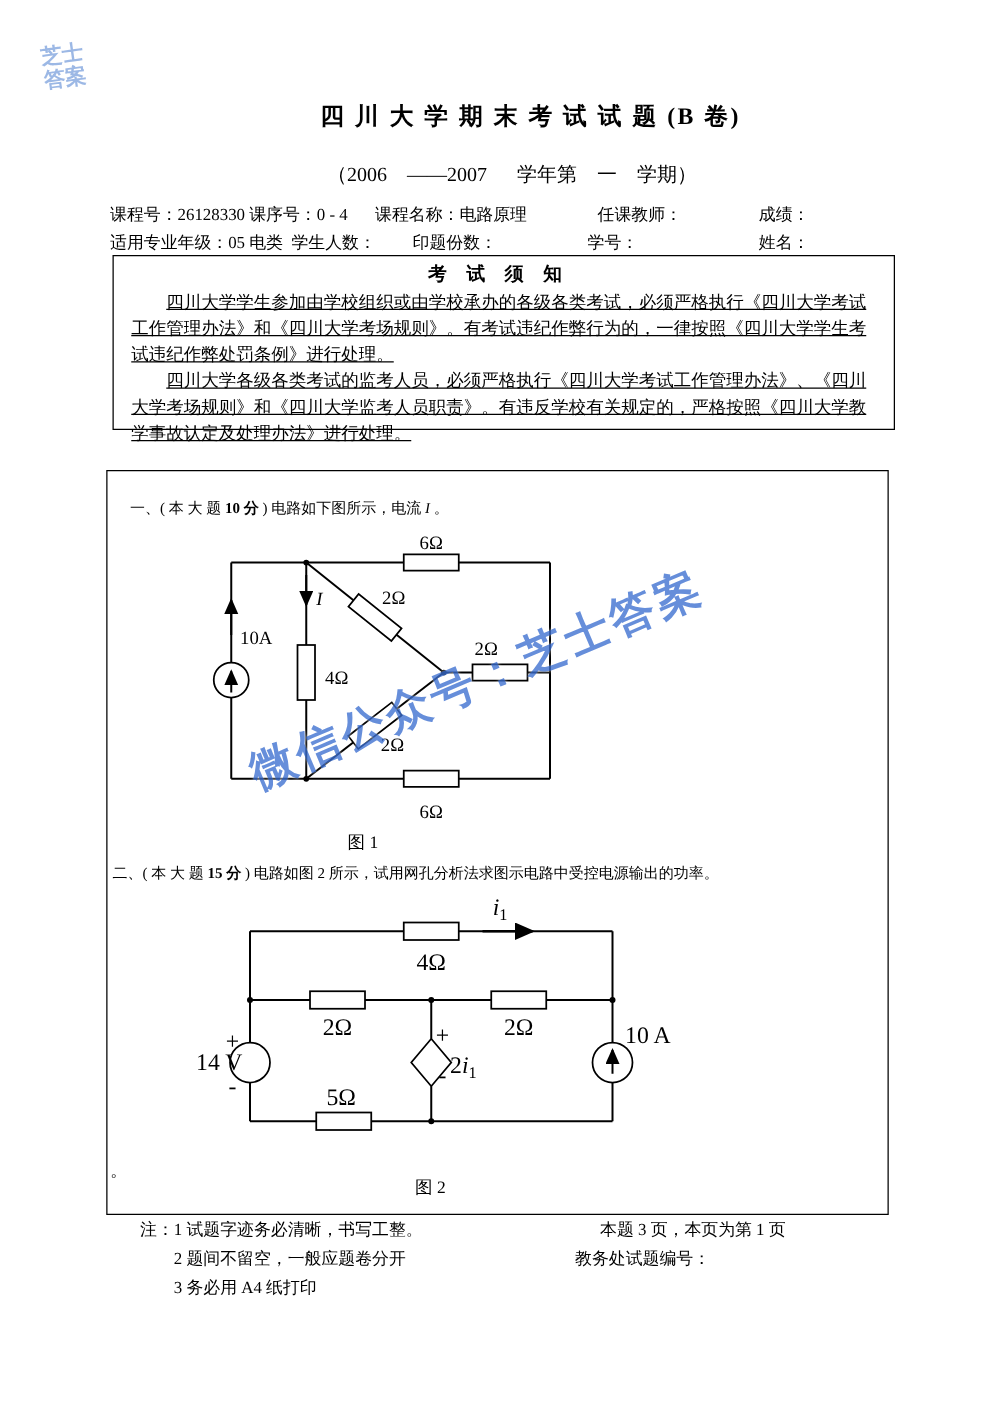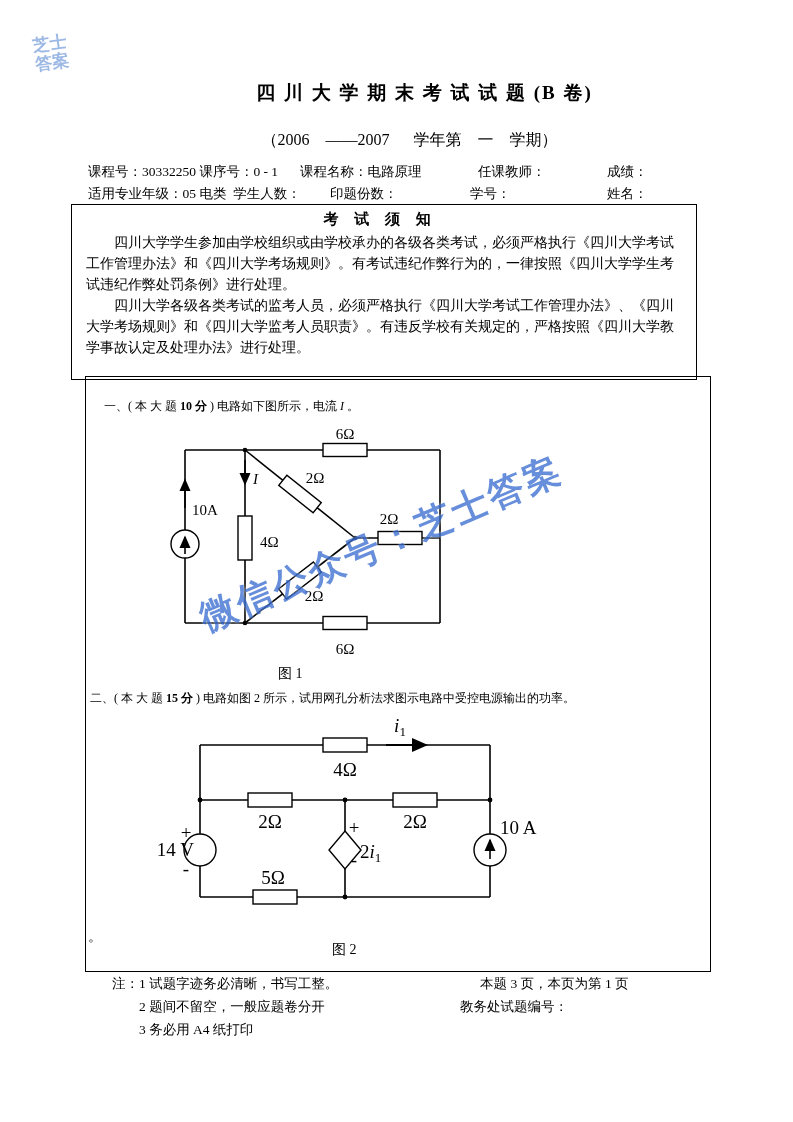--- a/index.html
+++ b/index.html
@@ -6,23 +6,23 @@
   html,body { background:#ffffff; }
   .page {
     position:relative; width:793px; height:1122px; background:#fff;
     font-family:"Liberation Serif","DejaVu Serif",serif; color:#000; overflow:hidden;
   }
   .abs { position:absolute; }
   .pre { white-space:pre; }
   .title { left:0; top:80px; width:793px; text-align:center; font-size:19px; font-weight:bold; letter-spacing:2px;margin-left:28px; }
   .subtitle { left:0; top:130px; width:793px; text-align:center; font-size:16px;padding-left:26px; }
   .info-text { font-size:13.5px; }
-  .notice-box { left:71px; top:204px; width:626px; height:176px; border:1.5px solid #000; padding:5px 22px 0 14px; }
+  .notice-box { left:90px; top:204px; width:626px; height:140px; border:1.5px solid #000; padding:5px 22px 0 14px; }
   .notice-title { text-align:center; font-size:15px; font-weight:bold; letter-spacing:6px; margin-bottom:3px; }
-  .notice-para { font-size:14px; line-height:21px; text-indent:2em; text-align:justify; }
+  .notice-para { font-size:14px; line-height:21px; text-indent:2em; text-align:justify;text-decoration:underline; }
   .main-box { left:85px; top:376px; width:626px; height:596px; border:1.5px solid #000; }
   .q-line { font-size:12px; white-space:pre; }
   .fig-caption { font-size:14px; }
   .footer-text { font-size:13.5px; white-space:pre; }
   .c1text text { font-size:15px; fill:#000; font-family:"Liberation Serif","DejaVu Serif",serif; }
   .c2text text { font-size:19px; fill:#000; font-family:"Liberation Serif","DejaVu Serif",serif; }
   .wire { stroke:#000; stroke-width:1.6; fill:none; }
   .comp { fill:#fff; stroke:#000; stroke-width:1.4; }
   .dot  { fill:#000; stroke:none; }
   .main-wm {
@@ -40,21 +40,21 @@
 <div class="page">
 
   <div class="abs corner-wm">
     <div>芝士</div>
     <div>答案</div>
   </div>
 
   <div class="abs title">四 川 大 学 期 末 考 试 试 题 (B 卷)</div>
   <div class="abs subtitle pre">（2006    ——2007      学年第    一    学期）</div>
 
-  <span class="abs info-text pre" style="left:88px;top:163px">课程号：30332250 课序号：0 - 1</span>
+  <span class="abs info-text pre" style="left:88px;top:163px">课程号：26128330 课序号：0 - 4</span>
   <span class="abs info-text pre" style="left:300px;top:163px">课程名称：电路原理</span>
   <span class="abs info-text pre" style="left:478px;top:163px">任课教师：</span>
   <span class="abs info-text pre" style="left:607px;top:163px">成绩：</span>
 
   <span class="abs info-text pre" style="left:88px;top:185px">适用专业年级：05 电类  学生人数：</span>
   <span class="abs info-text pre" style="left:330px;top:185px">印题份数：</span>
   <span class="abs info-text pre" style="left:470px;top:185px">学号：</span>
   <span class="abs info-text pre" style="left:607px;top:185px">姓名：</span>
 
   <div class="abs notice-box">

